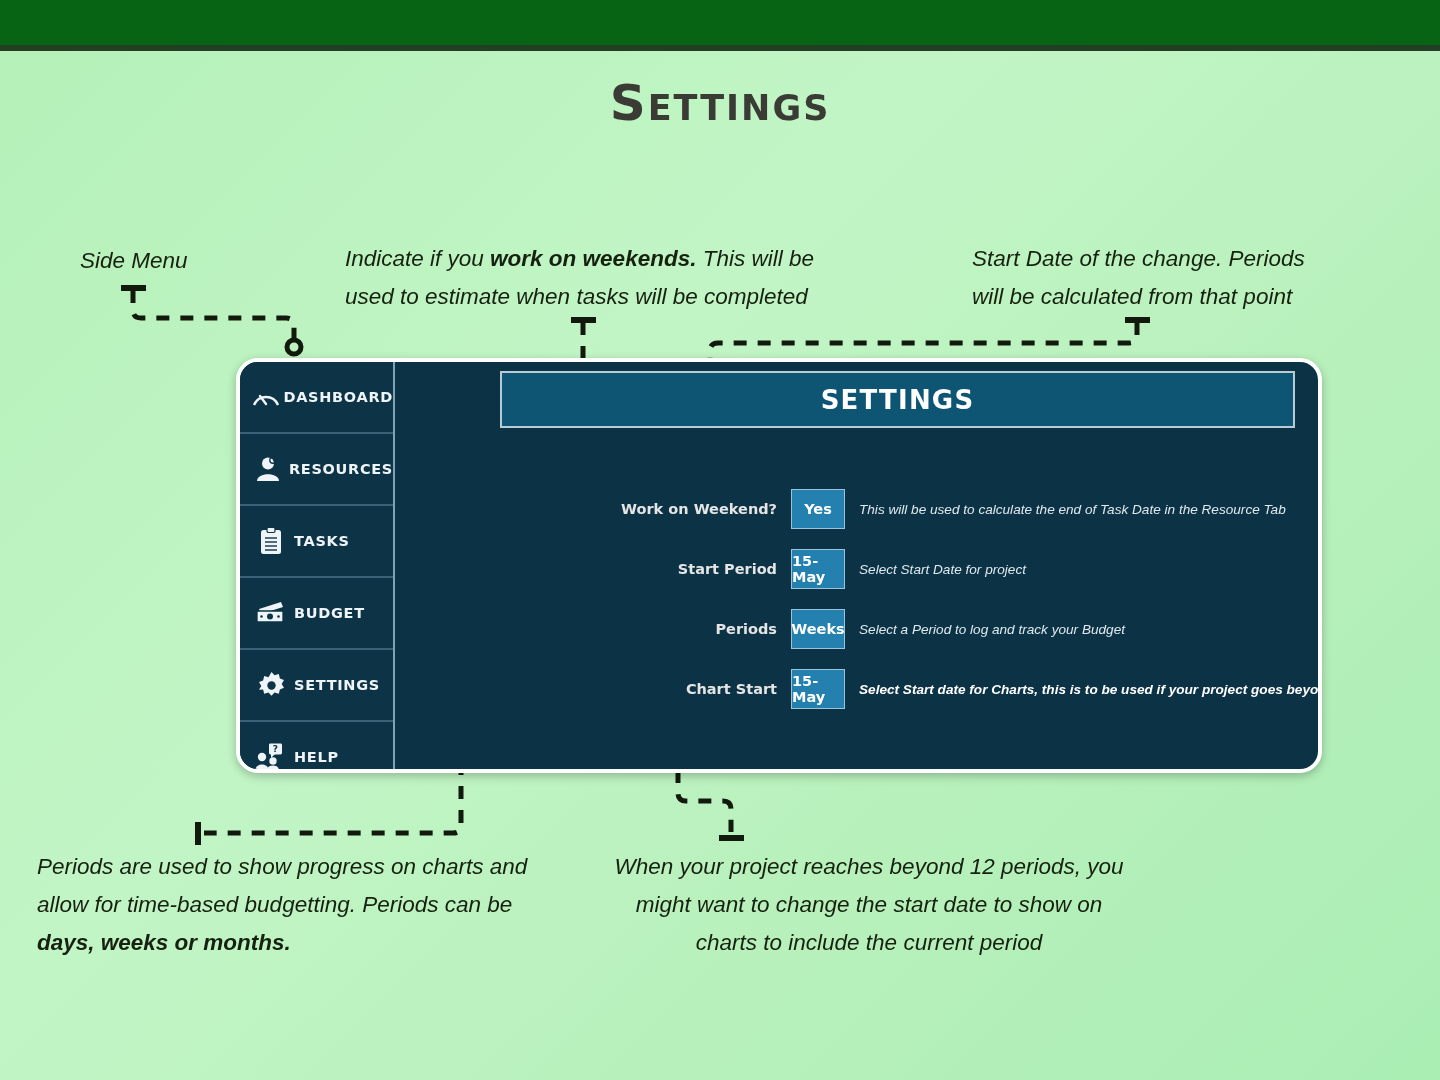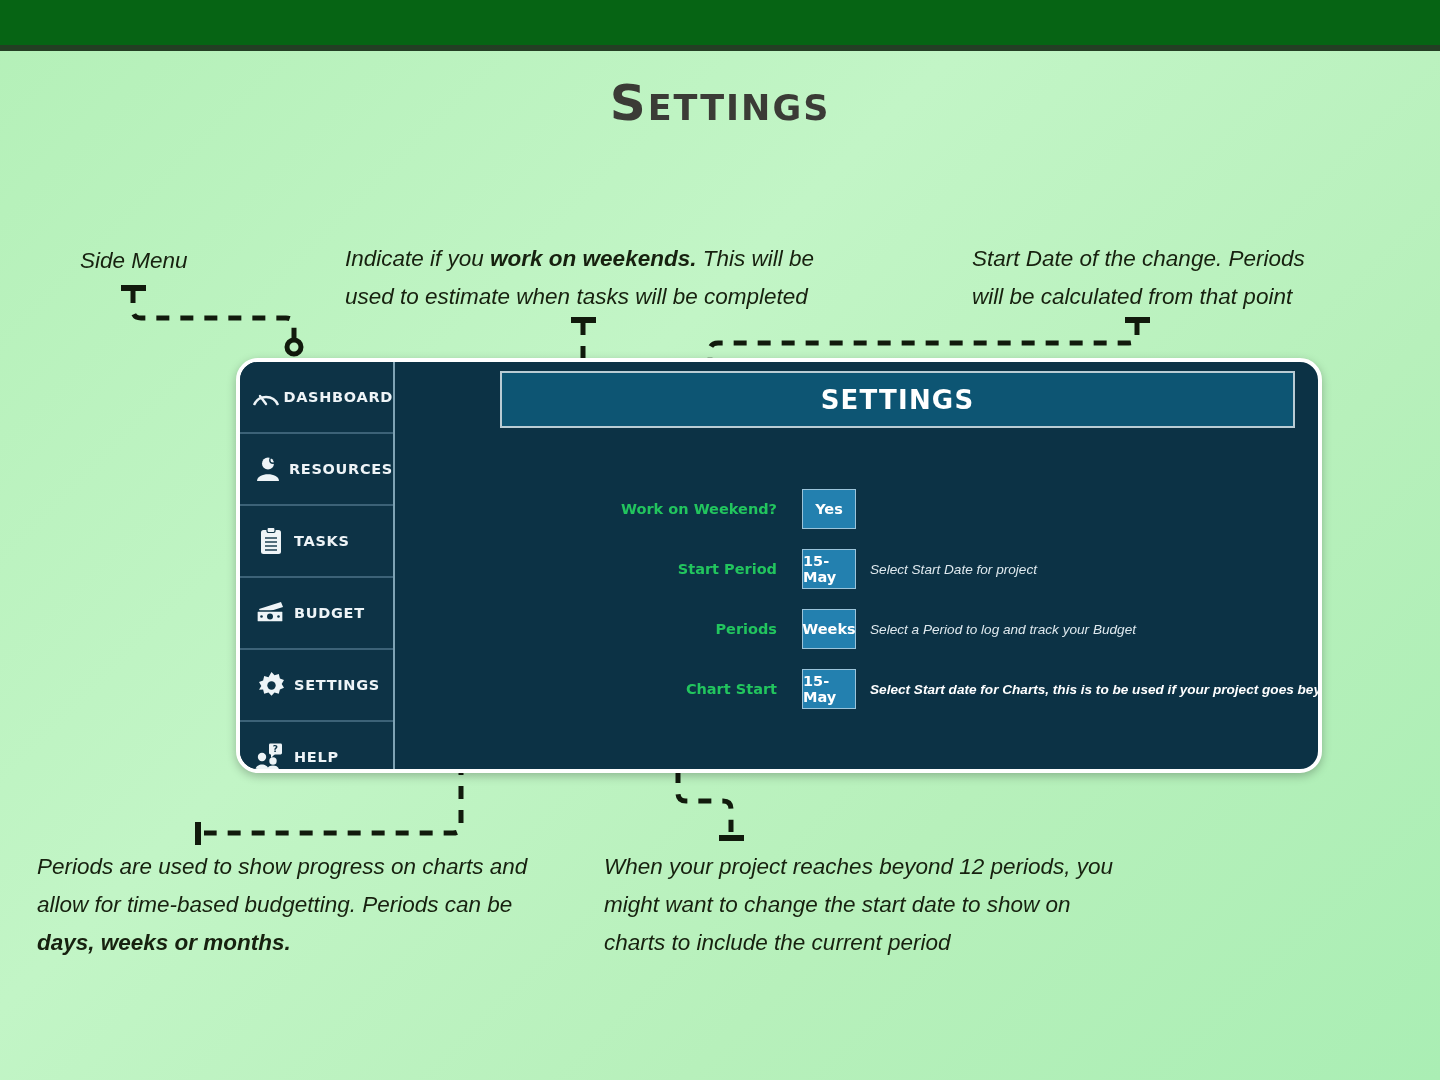--- a/index.html
+++ b/index.html
@@ -23,21 +23,21 @@
   
   .anno{
     position:absolute;font-style:italic;color:#17210f;
     font-size:22.5px;line-height:38px;font-family:"Liberation Sans", sans-serif;
   }
   .anno b{font-weight:bold;}
   #anno-side-menu{left:80px;top:242px;}
   #anno-weekend{left:345px;top:240px;width:500px;}
   #anno-startdate{left:972px;top:240px;width:350px;}
   #anno-periods{left:37px;top:848px;width:530px;}
-  #anno-chartstart{left:604px;top:848px;width:530px;}
+  #anno-chartstart{left:604px;top:848px;width:530px;text-align:center;}
 
   
   #connectors{position:absolute;left:0;top:0;width:1440px;height:1080px;}
 
   
   #app-card{
     position:absolute;left:236px;top:358px;width:1086px;height:415px;
     background:#0c3245;border-radius:22px;
     border:4px solid #ffffff;box-sizing:border-box;
     box-shadow:0 3px 10px rgba(0,0,0,.25);
@@ -66,22 +66,22 @@
     background:#0d5573;border:2px solid #b9ccd4;box-sizing:border-box;
     display:flex;align-items:center;justify-content:center;
   }
   #settings-header-title{
     color:#ffffff;font-weight:bold;font-size:26px;letter-spacing:1.2px;
     font-family:"DejaVu Sans", sans-serif;
   }
 
   .frow{position:absolute;display:flex;align-items:center;height:40px;}
   .frow .flabel{
-    width:190px;text-align:right;padding-right:25px;
-    color:#22c55e;font-weight:bold;font-size:14.5px;
+    width:190px;text-align:right;padding-right:14px;
+    color:#e5e5e5;font-weight:bold;font-size:14.5px;
     font-family:"DejaVu Sans", sans-serif;
   }
   .frow .fvalue{
     width:54px;height:40px;background:#2380af;border:1px solid #9bc4da;
     box-sizing:border-box;display:flex;align-items:center;justify-content:center;
     color:#ffffff;font-weight:bold;font-size:14.5px;
     font-family:"DejaVu Sans", sans-serif;cursor:pointer;
   }
   .frow .fhint{
     padding-left:14px;color:#dfe9ee;font-style:italic;font-size:13.6px;
@@ -248,20 +248,21 @@
   </div>
 
   <div id="content">
     <div id="settings-header">
       <span id="settings-header-title">SETTINGS</span>
     </div>
 
     <div class="frow" id="row-weekend">
       <span class="flabel">Work on Weekend?</span>
       <span class="fvalue">Yes</span>
+      <span class="fhint">This will be used to calculate the end of Task Date in the Resource Tab</span>
     </div>
 
     <div class="frow" id="row-startperiod">
       <span class="flabel">Start Period</span>
       <span class="fvalue">15-May</span>
       <span class="fhint">Select Start Date for project</span>
     </div>
 
     <div class="frow" id="row-periods">
       <span class="flabel">Periods</span>

